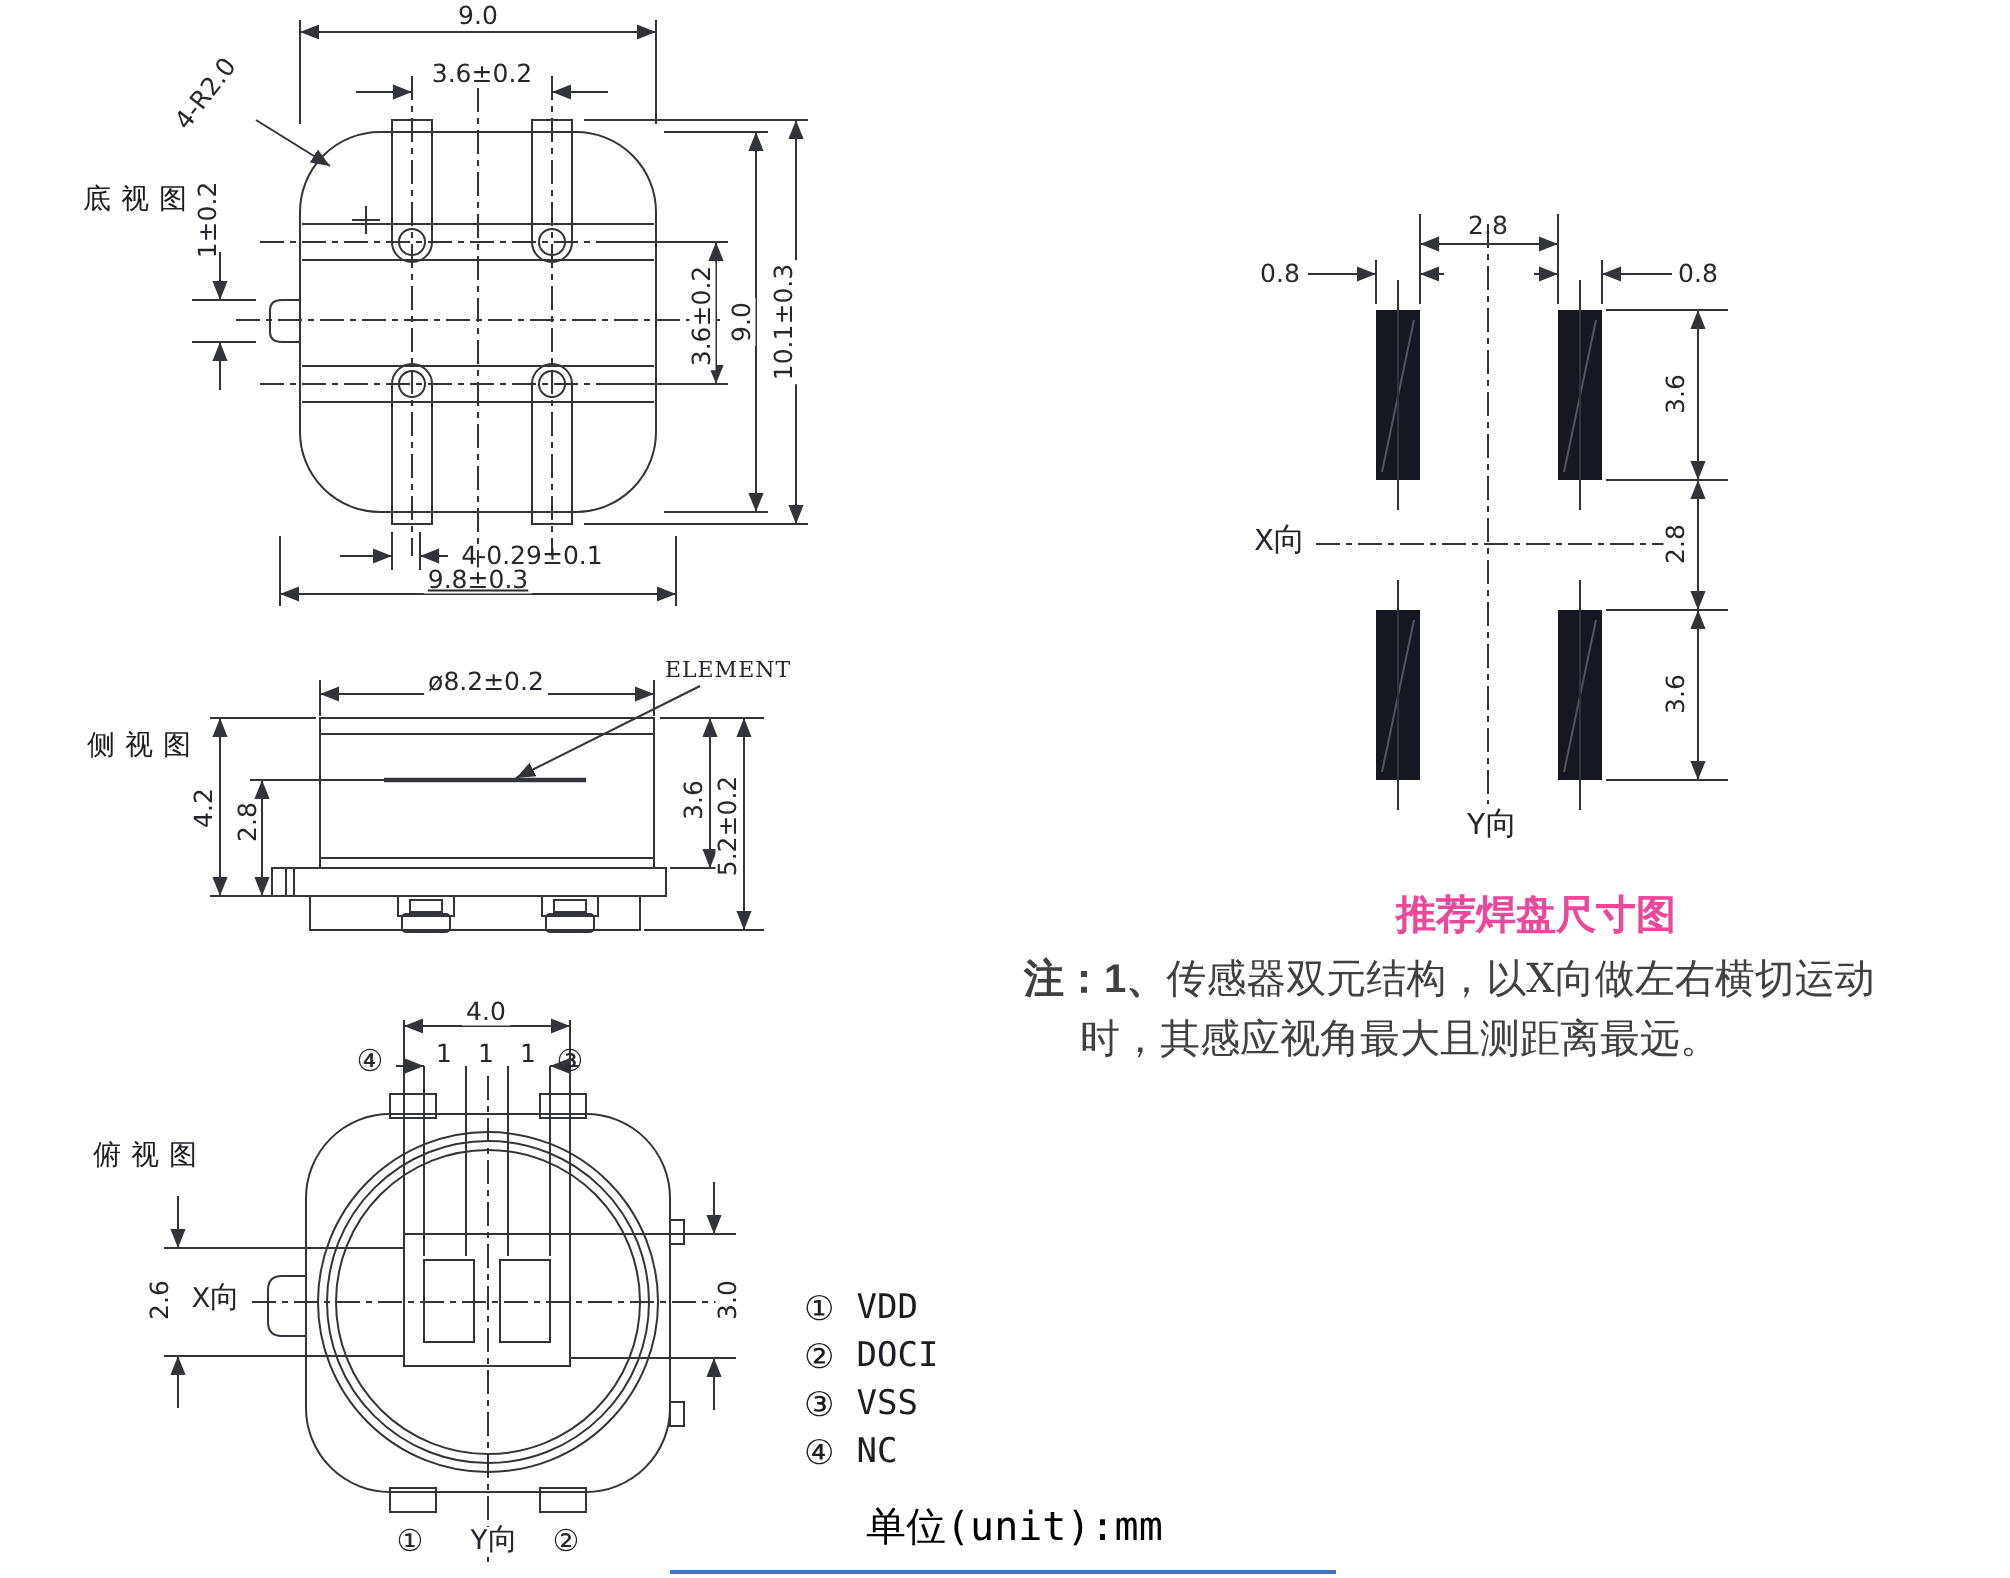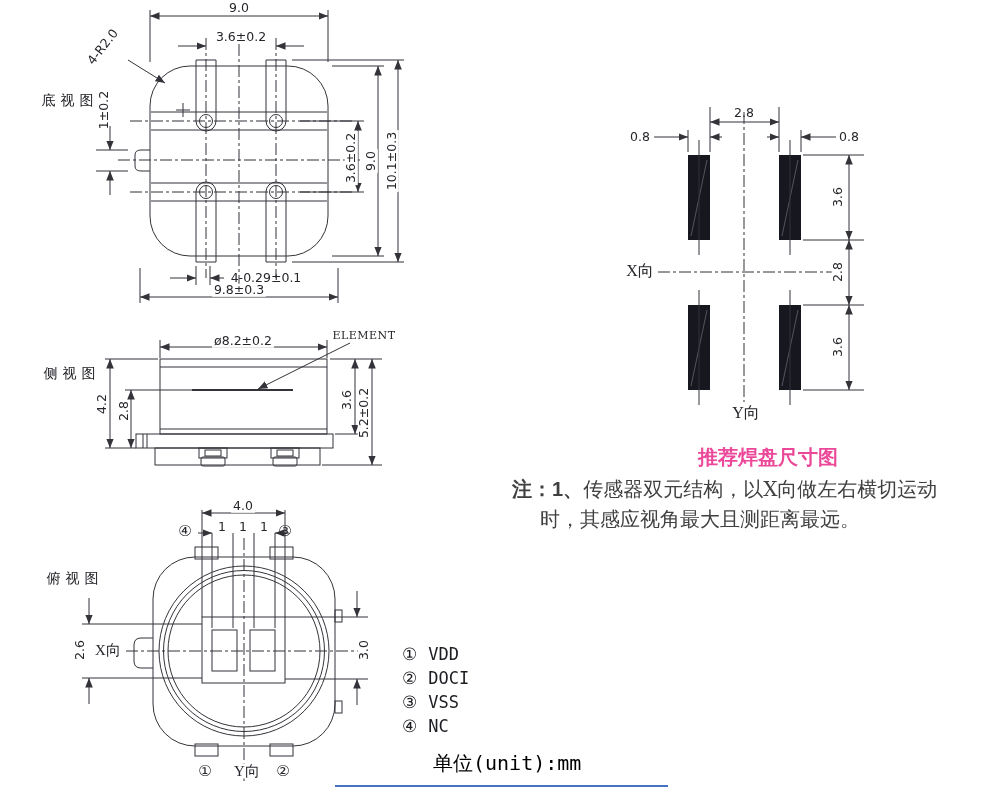--- a/index.html
+++ b/index.html
@@ -6,21 +6,21 @@
   #stage{position:relative;width:1005px;height:789px;background:#fff;overflow:hidden;
          font-family:"DejaVu Sans","Liberation Sans",sans-serif;}
   #stage svg{position:absolute;left:0;top:0;}
   .t{position:absolute;transform:translate(-50%,-50%);font:12.5px "DejaVu Sans",sans-serif;
      color:#26262c;white-space:nowrap;line-height:1;}
   .bg{background:#fff;padding:0 2px;}
   .rot{transform:translate(-50%,-50%) rotate(-90deg);}
   .rot45{transform:translate(-50%,-50%) rotate(-52deg);}
   .viewlabel{font-size:14px;letter-spacing:5px;color:#1c1c22;
      font-family:"DejaVu Serif","Liberation Serif",serif;}
-  .cjk{font-family:Liberation Serif, serif;}
+  .cjk{font-family:Liberation Mono, monospace;}
   .elem{font:11px "DejaVu Serif","Liberation Serif",serif;letter-spacing:.5px;}
   .circnum{font-size:15px;}
   .pinlist{position:absolute;left:402px;top:642px;font:17px "DejaVu Sans Mono","Liberation Mono",monospace;
      color:#1c1c22;}
   .pinrow{display:flex;gap:11px;height:24px;align-items:center;}
   .padtitle{position:absolute;left:690px;top:444px;width:156px;text-align:center;
      font:bold 20px "Liberation Sans","DejaVu Sans",sans-serif;color:#ec4899;}
   .note{position:absolute;font:20px "DejaVu Serif","Liberation Serif",serif;color:#404040;white-space:nowrap;}
   .nb{font-family:"Liberation Sans","DejaVu Sans",sans-serif;font-weight:bold;}
   .unit{position:absolute;left:433px;top:750px;font:20px "DejaVu Sans Mono","Liberation Mono",monospace;color:#000000;}
@@ -168,21 +168,21 @@
 <div class="t viewlabel" style="left:75px;top:578px;">俯视图</div>
 
 <div class="t" style="left:239px;top:8px;">9.0</div>
 <div class="t bg" style="left:241px;top:37px;">3.6±0.2</div>
 <div class="t rot45" style="left:103px;top:47px;">4-R2.0</div>
 <div class="t rot" style="left:104px;top:110px;">1±0.2</div>
 <div class="t rot bg" style="left:351px;top:158px;">3.6±0.2</div>
 <div class="t rot bg" style="left:371px;top:161px;">9.0</div>
 <div class="t rot bg" style="left:392px;top:161px;">10.1±0.3</div>
 <div class="t" style="left:266px;top:278px;">4-0.29±0.1</div>
-<div class="t bg" style="left:239px;top:290px;">9.8±0.3</div>
+<div class="t bg" style="left:239px;top:290px;text-decoration:underline;">9.8±0.3</div>
 
 <div class="t bg" style="left:243px;top:341px;">ø8.2±0.2</div>
 <div class="t elem" style="left:364px;top:335px;">ELEMENT</div>
 <div class="t rot" style="left:102px;top:404px;">4.2</div>
 <div class="t rot" style="left:124px;top:411px;">2.8</div>
 <div class="t rot bg" style="left:347px;top:400px;">3.6</div>
 <div class="t rot bg" style="left:364px;top:413px;">5.2±0.2</div>
 
 <div class="t bg" style="left:243px;top:506px;">4.0</div>
 <div class="t bg" style="left:222px;top:527px;">1</div>

